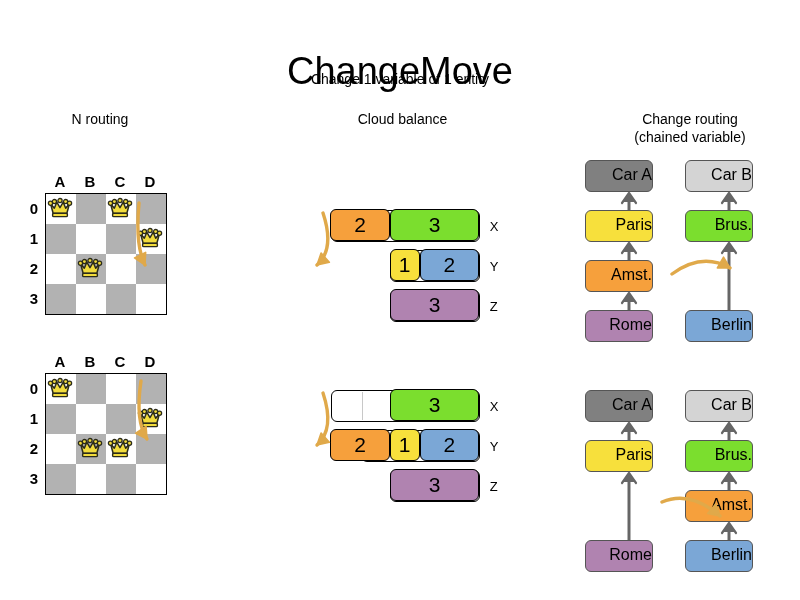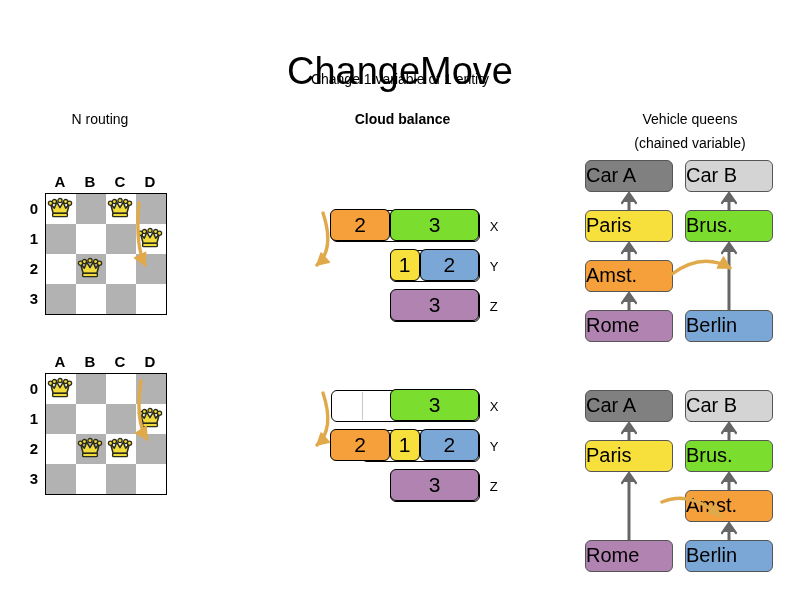--- a/index.html
+++ b/index.html
@@ -104,42 +104,42 @@
   .cloud-label {
     position: absolute;
     font-size: 13px;
     line-height: 17px;
     color: #000;
   }
 
   
   .vr-node {
     position: absolute;
-    width: 88px; height: 32px;
+    width: 68px; height: 32px;
     border: 1.6px solid #555555;
     border-radius: 6px;
     box-sizing: border-box;
-    font-size: 20px;
+    font-size: 16px;
     line-height: 28px;
-    text-align: left;
+    text-align: right;
     color: #000;
   }
 
   svg { overflow: visible; }
 </style>
 </head>
 <body>
 
 <h1 id="page-title">ChangeMove</h1>
 <div id="page-subtitle">Change 1 variable of 1 entity</div>
 
 <div class="section-heading" style="left:20px; top:110px; width:160px;">N routing</div>
-<div class="section-heading" style="left:315px; top:110px; width:175px;font-weight:bold;">Cloud balance</div>
-<div class="section-heading" style="left:600px; top:110px; width:180px;">Vehicle queens</div>
-<div class="section-heading" style="left:600px; top:134px; width:180px;">(chained variable)</div>
+<div class="section-heading" style="left:315px; top:110px; width:175px;">Cloud balance</div>
+<div class="section-heading" style="left:600px; top:110px; width:180px;">Change routing</div>
+<div class="section-heading" style="left:600px; top:128px; width:180px;">(chained variable)</div>
 
 <div id="nq-before" style="position:absolute;left:0;top:0;width:800px;height:600px;">
     <div class="file-label" style="left:45px;top:173px;">A</div>
     <div class="file-label" style="left:75px;top:173px;">B</div>
     <div class="file-label" style="left:105px;top:173px;">C</div>
     <div class="file-label" style="left:135px;top:173px;">D</div>
     <div class="rank-label" style="left:27px;top:200px;">0</div>
     <div class="rank-label" style="left:27px;top:230px;">1</div>
     <div class="rank-label" style="left:27px;top:260px;">2</div>
     <div class="rank-label" style="left:27px;top:290px;">3</div>

